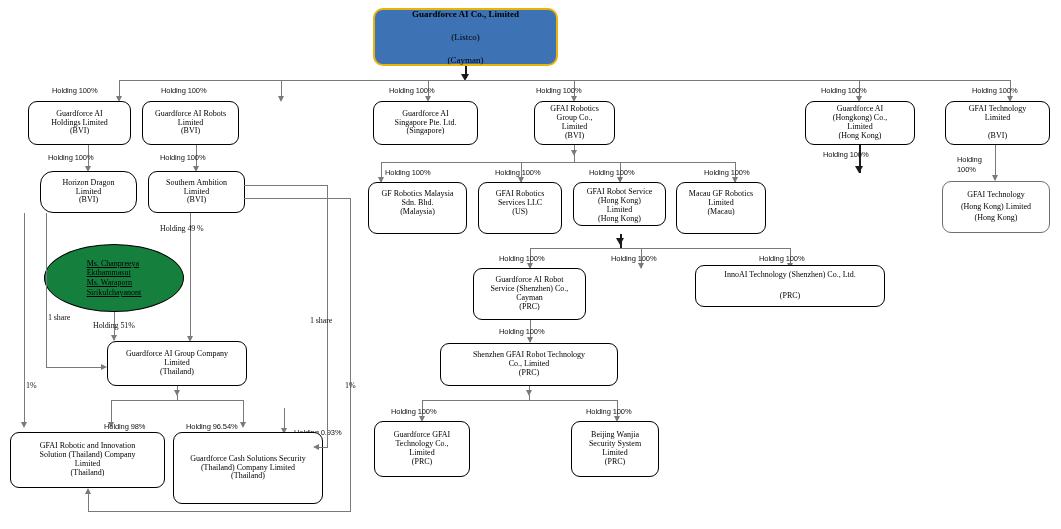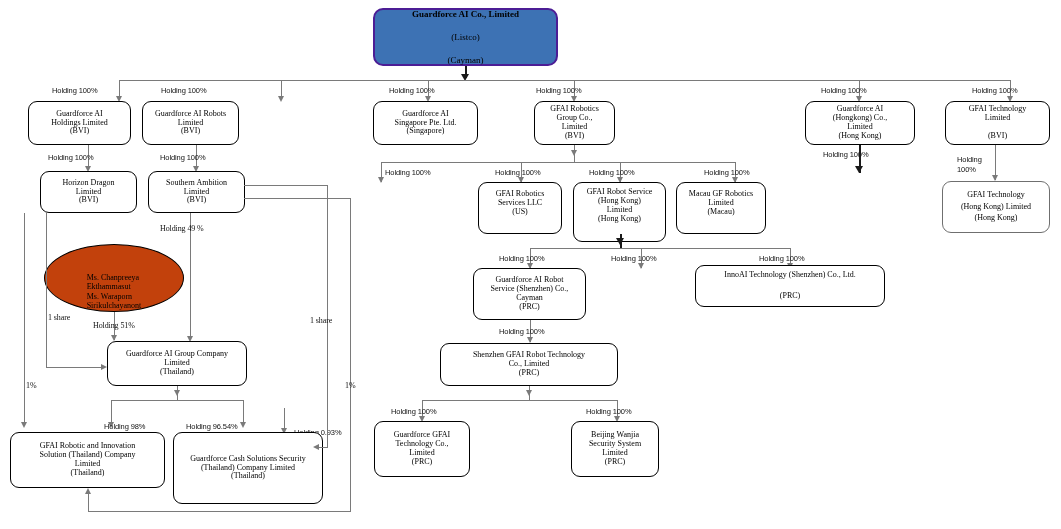--- a/index.html
+++ b/index.html
@@ -5,25 +5,25 @@
   html,body{margin:0;padding:0;background:#ffffff;}
   body{font-family:"Liberation Serif", serif;}
   #canvas{position:relative;width:1061px;height:529px;overflow:hidden;background:#ffffff;}
 
   .node{position:absolute;box-sizing:border-box;border:1.6px solid #000;border-radius:9px;
         display:flex;align-items:center;justify-content:center;text-align:center;
         font-family:"Liberation Serif", serif;color:#000;background:#fff;line-height:1.12;}
   .node .txt{padding:2px 3px;white-space:pre-line;}
   .node.thin{border-width:1px;border-color:#6f6f6f;}
 
-  .root{background:#3d72b4;border:2px solid #4c1d95;border-radius:10px;color:#000;}
+  .root{background:#3d72b4;border:2px solid #eab308;border-radius:10px;color:#000;}
   .root .l1{font-weight:bold;}
 
   .ellipse{position:absolute;box-sizing:border-box;border:1.6px solid #000;border-radius:50%;
-           display:flex;align-items:flex-end;justify-content:center;background:#c2410c;}
+           display:flex;align-items:center;justify-content:center;background:#15803d;text-decoration:underline;}
   .ellipse .txt{text-align:left;white-space:pre-line;line-height:1.2;}
 
   .lbl{position:absolute;font-family:"Liberation Sans", sans-serif;font-size:7.5px;color:#111;
        white-space:nowrap;letter-spacing:-0.1px;}
   .lbl.ser{font-family:"Liberation Serif", serif;font-size:8px;}
 
   .ln{position:absolute;background:#7a7a7a;}
   .ln.h{height:1px;}
   .ln.v{width:1px;}
   .ln.dark{background:#1a1a1a;}
@@ -119,21 +119,21 @@
   </div>
 
   <div class="ln v" style="left:88px;top:145px;height:24px;"></div>
   <div class="arw d" style="left:84.5px;top:166px;"></div>
   <div class="lbl" style="left:48px;top:153px;">Holding 100%</div>
 
   <div class="ln v" style="left:196px;top:145px;height:24px;"></div>
   <div class="arw d" style="left:192.5px;top:166px;"></div>
   <div class="lbl" style="left:160px;top:153px;">Holding 100%</div>
 
-  <div class="node" style="left:40px;top:171px;width:97px;height:42px;font-size:8px;">
+  <div class="node" style="left:40px;top:171px;width:97px;height:42px;font-size:8px;border-radius:13px;">
     <div class="txt">Horizon Dragon
 Limited
 (BVI)</div>
   </div>
 
   <div class="node" style="left:148px;top:171px;width:97px;height:42px;font-size:8px;">
     <div class="txt">Southern Ambition
 Limited
 (BVI)</div>
   </div>
@@ -151,28 +151,33 @@
   <div class="lbl" style="left:495px;top:168px;">Holding 100%</div>
 
   <div class="ln v" style="left:620px;top:162px;height:20px;"></div>
   <div class="arw d" style="left:616.5px;top:177px;"></div>
   <div class="lbl" style="left:589px;top:168px;">Holding 100%</div>
 
   <div class="ln v" style="left:735px;top:162px;height:20px;"></div>
   <div class="arw d" style="left:731.5px;top:177px;"></div>
   <div class="lbl" style="left:704px;top:168px;">Holding 100%</div>
 
+  <div class="node" style="left:368px;top:182px;width:99px;height:52px;font-size:8px;">
+    <div class="txt top" style="align-self:flex-start;margin-top:5px;">GF Robotics Malaysia
+Sdn. Bhd.
+(Malaysia)</div>
+  </div>
 
   <div class="node" style="left:478px;top:182px;width:84px;height:52px;font-size:8px;">
     <div class="txt" style="align-self:flex-start;margin-top:5px;">GFAI Robotics
 Services LLC
 (US)</div>
   </div>
 
-  <div class="node" style="left:573px;top:182px;width:93px;height:60px;font-size:8px;">
+  <div class="node" style="left:573px;top:182px;width:93px;height:44px;font-size:8px;">
     <div class="txt" style="align-self:flex-start;margin-top:3px;">GFAI Robot Service
 (Hong Kong)
 Limited
 (Hong Kong)</div>
   </div>
 
   <div class="node" style="left:676px;top:182px;width:90px;height:52px;font-size:8px;">
     <div class="txt" style="align-self:flex-start;margin-top:5px;">Macau GF Robotics
 Limited
 (Macau)</div>

